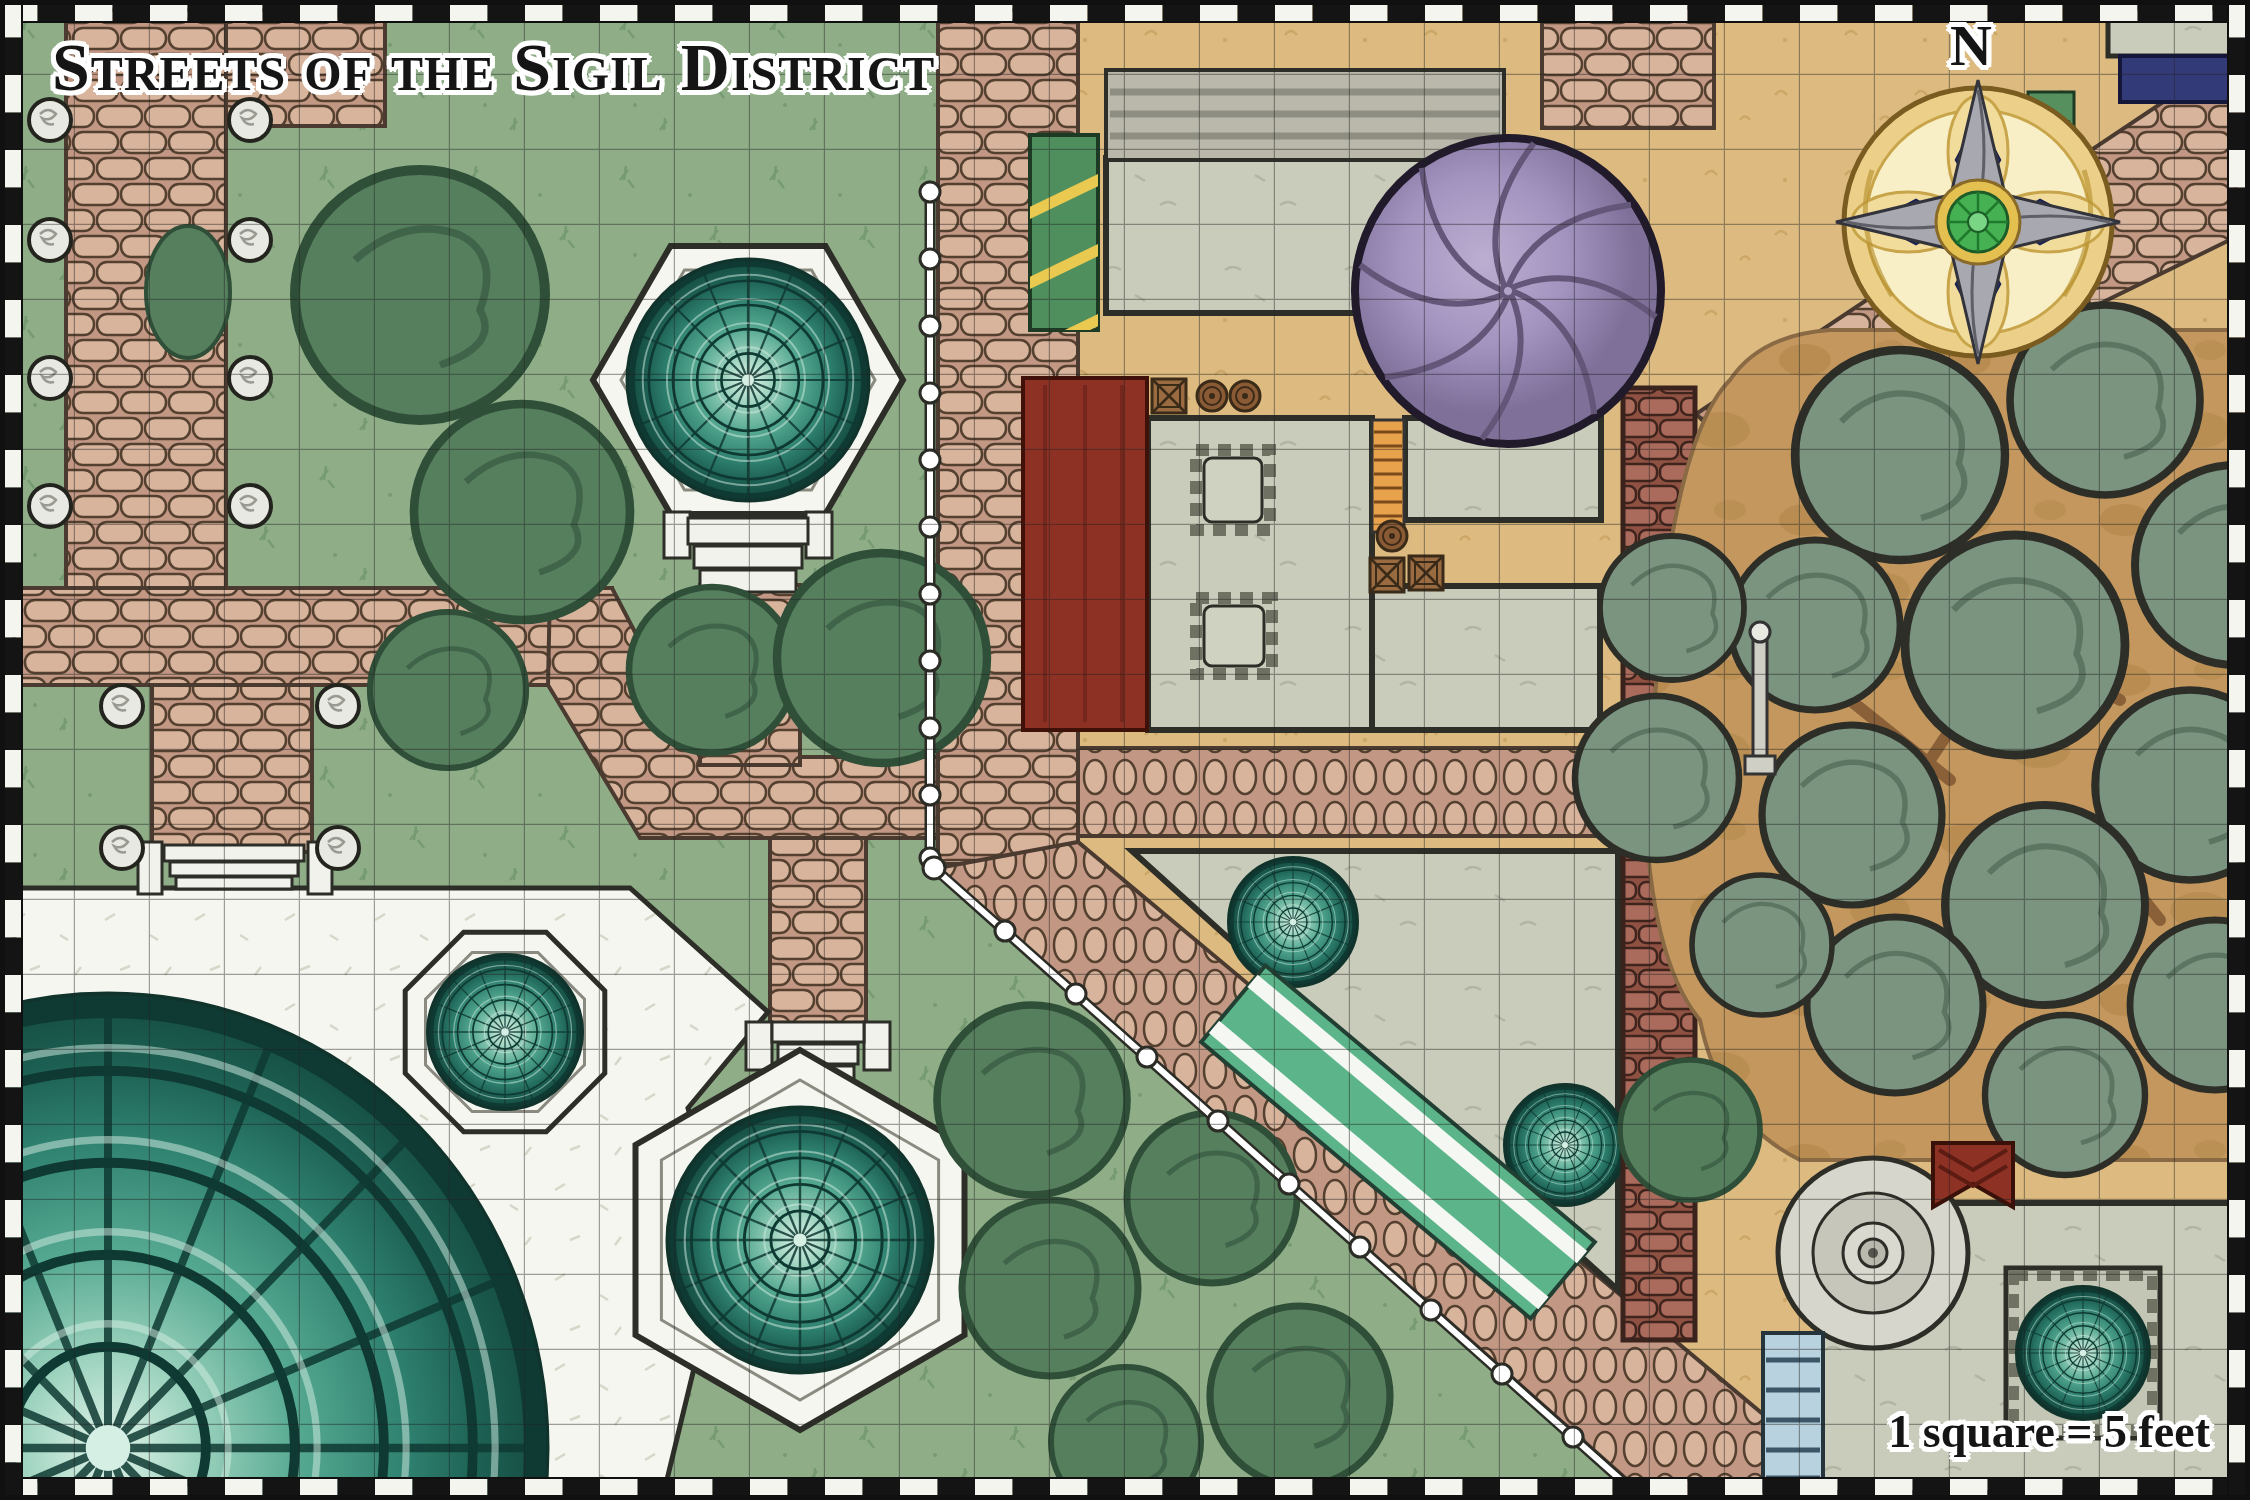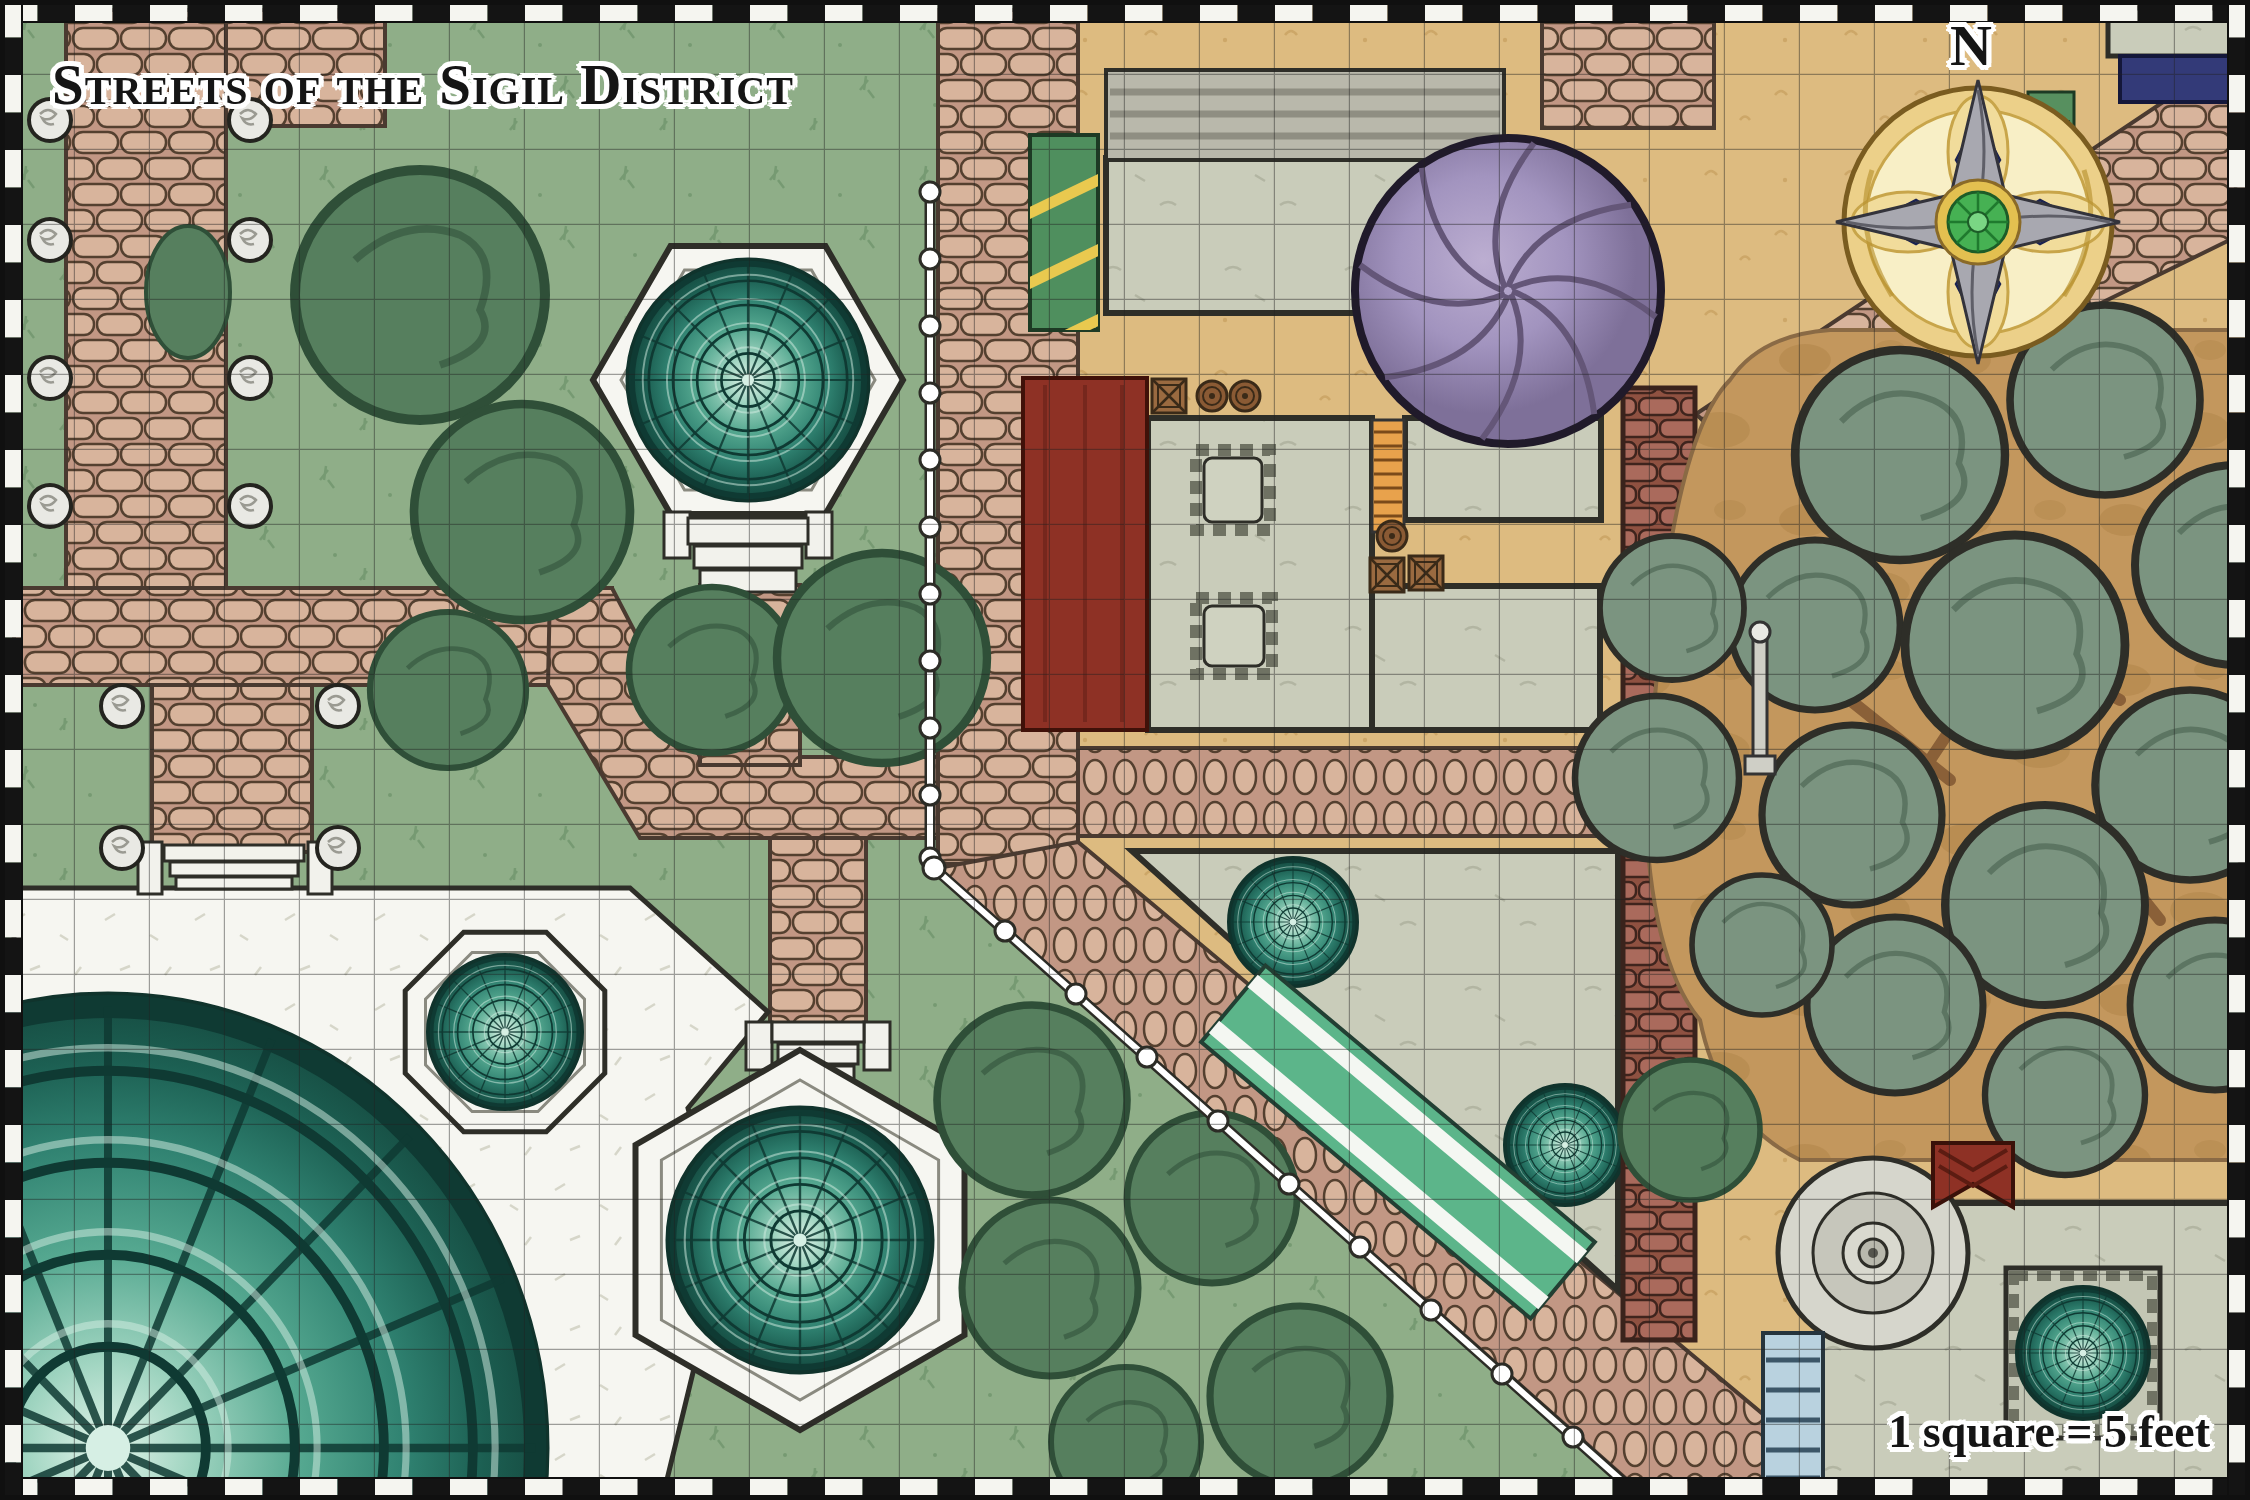--- a/index.html
+++ b/index.html
@@ -21,21 +21,21 @@
   }
   html,body{margin:0;padding:0;background:#222;}
   #stage{position:relative;width:2250px;height:1500px;overflow:hidden;
          font-family:"Liberation Serif","DejaVu Serif",serif;background:var(--grass);}
   #mapsvg{position:absolute;left:0;top:0;}
   .maptext{position:absolute;color:var(--text-ink);font-weight:700;white-space:nowrap;
     text-shadow:4px 0 0 #fff,-4px 0 0 #fff,0 4px 0 #fff,0 -4px 0 #fff,
       3px 3px 0 #fff,-3px 3px 0 #fff,3px -3px 0 #fff,-3px -3px 0 #fff,
       5px 2px 0 #fff,-5px 2px 0 #fff,5px -2px 0 #fff,-5px -2px 0 #fff,
       2px 5px 0 #fff,-2px 5px 0 #fff,2px -5px 0 #fff,-2px -5px 0 #fff;}
-  #title{left:52px;top:28px;font-size:57px;font-variant:small-caps;letter-spacing:1px;margin-top:24px;}
+  #title{left:52px;top:28px;font-size:68px;font-variant:small-caps;letter-spacing:1px;}
   #north-label{left:1950px;top:12px;font-size:58px;}
   #scale-label{right:40px;bottom:42px;font-size:46px;font-weight:700;text-align:center;}
 </style>
 </head>
 <body>
 
 <div id="stage">
 <svg id="mapsvg" width="2250" height="1500" viewBox="0 0 2250 1500">
   <defs>
     <pattern id="pgrass" width="150" height="150" patternUnits="userSpaceOnUse">

